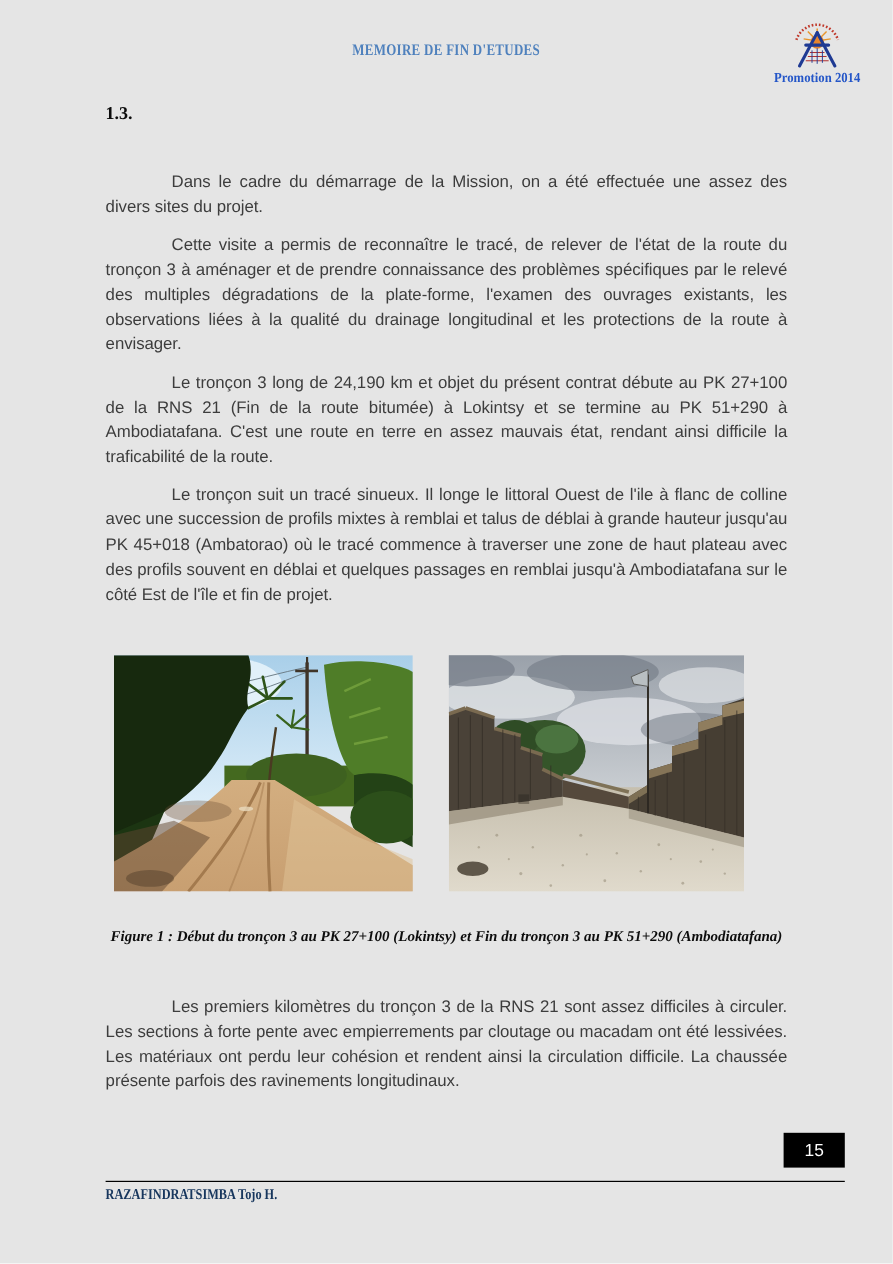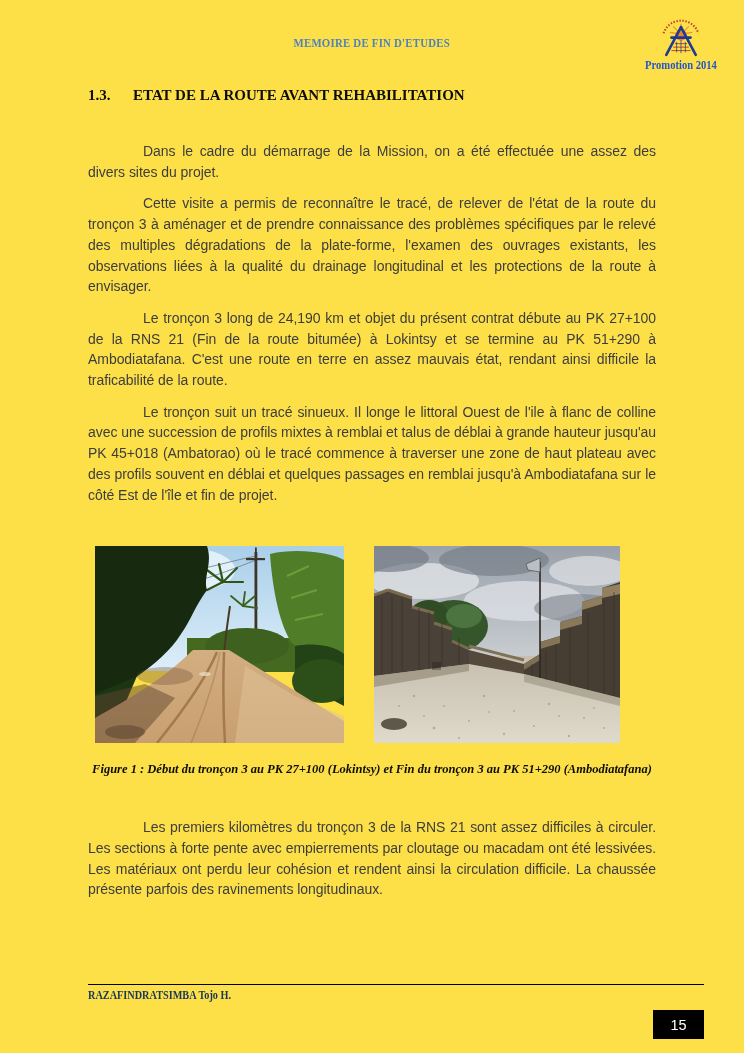--- a/index.html
+++ b/index.html
@@ -1,51 +1,51 @@
 <!DOCTYPE html>
 <html><head>
 <meta charset="utf-8">
 <style>
   html,body{margin:0;padding:0;background:#ffffff;}
-  .page{position:relative;width:744px;height:1053px;background:#fde047;overflow:hidden;
+  .page{position:relative;width:744px;height:1053px;background:#e5e5e5;overflow:hidden;
         font-family:"Liberation Sans",sans-serif;}
 
   
   .header{position:absolute;top:33px;left:0;width:100%;text-align:center;}
   .header-title{display:inline-block;transform:scaleX(0.8);transform-origin:center;
         font-family:"Liberation Serif",serif;font-weight:bold;font-size:13.5px;
         letter-spacing:0.3px;color:#4f81bd;white-space:nowrap;}
 
   .logo-block{position:absolute;top:12px;right:20px;width:86px;text-align:center;}
   .logo-block svg{display:block;margin:0 auto;}
   .promotion{margin-top:1px;font-family:"Liberation Serif",serif;font-weight:bold;
         font-size:11.5px;color:#2456c8;transform:scaleX(0.92);transform-origin:center;
         white-space:nowrap;}
 
   
   .content{padding:0 88px;}
   .section-heading{display:flex;margin:87px 0 0 0;font-family:"Liberation Serif",serif;
-        font-weight:bold;font-size:15px;color:#0d0d0d;line-height:17px;}
+        font-weight:bold;font-size:15px;color:#0d0d0d;line-height:17px;gap:15px;}
   .sec-num{width:45px;flex:0 0 45px;}
   .body-par{margin:0 0 11px 0;font-size:14px;line-height:20.7px;color:#3d3d3d;
         text-align:justify;text-indent:55px;letter-spacing:-0.05px;}
   .body-par.first{margin-top:37px;}
   .body-par.after-fig{margin-top:40px;}
 
   .figure-row{display:flex;gap:30px;margin:41px 0 0 7px;}
   .photo{display:block;border:0;}
-  .figure-caption{margin-top:19px;text-align:center;font-family:"Liberation Serif",serif;
+  .figure-caption{margin-top:30px;text-align:center;font-family:"Liberation Serif",serif;
         font-style:italic;font-weight:bold;font-size:12.5px;color:#0d0d0d;}
 
   
   .footer-line{position:absolute;top:984px;left:88px;width:616px;border-top:1.6px solid #000;}
   .footer-author{position:absolute;top:988px;left:88px;font-family:"Liberation Serif",serif;
         font-weight:bold;font-size:12.5px;color:#17365d;transform:scaleX(0.82);
         transform-origin:left center;white-space:nowrap;}
-  .page-number-box{position:absolute;top:1010px;left:653px;width:51px;height:29px;
+  .page-number-box{position:absolute;top:944px;left:653px;width:51px;height:29px;
         background:#000;color:#fff;display:flex;align-items:center;justify-content:center;
         font-size:14.5px;}
 </style>
 </head>
 <body>
 
 <div class="page">
 
   <div class="header">
     <span class="header-title">MEMOIRE DE FIN D'ETUDES</span>
@@ -78,21 +78,20 @@
         <line x1="35" y1="34" x2="35" y2="46"></line>
       </g>
     </svg>
     <div class="promotion">Promotion 2014</div>
   </div>
 
   <div class="content">
 
     <div class="section-heading">
       <span class="sec-num">1.3.</span>
-      <span class="sec-title">ETAT DE LA ROUTE AVANT REHABILITATION</span>
     </div>
 
     <p class="body-par first">Dans le cadre du démarrage de la Mission, on a été effectuée une assez des divers sites du projet.</p>
     <p class="body-par">Cette visite a permis de reconnaître le tracé, de relever de l'état de la route du tronçon 3 à aménager et de prendre connaissance des problèmes spécifiques par le relevé des multiples dégradations de la plate-forme, l'examen des ouvrages existants, les observations liées à la qualité du drainage longitudinal et les protections de la route à envisager.</p>
     <p class="body-par">Le tronçon 3 long de 24,190 km et objet du présent contrat débute au PK 27+100 de la RNS 21 (Fin de la route bitumée) à Lokintsy et se termine au PK 51+290  à Ambodiatafana. C'est une route  en terre en assez mauvais état, rendant ainsi difficile la traficabilité de la route.</p>
     <p class="body-par">Le tronçon suit un tracé sinueux. Il longe le littoral Ouest de l'ile à flanc de colline avec une succession de profils mixtes à remblai et talus de déblai à grande hauteur jusqu'au PK 45+018 (Ambatorao) où le tracé commence à traverser une zone de haut plateau avec des profils souvent en déblai et quelques passages en remblai jusqu'à Ambodiatafana sur le côté Est de l'île et fin de projet.</p>
 
     <div class="figure-row">
 
       <svg class="photo" width="249" height="197" viewBox="0 0 249 197">

